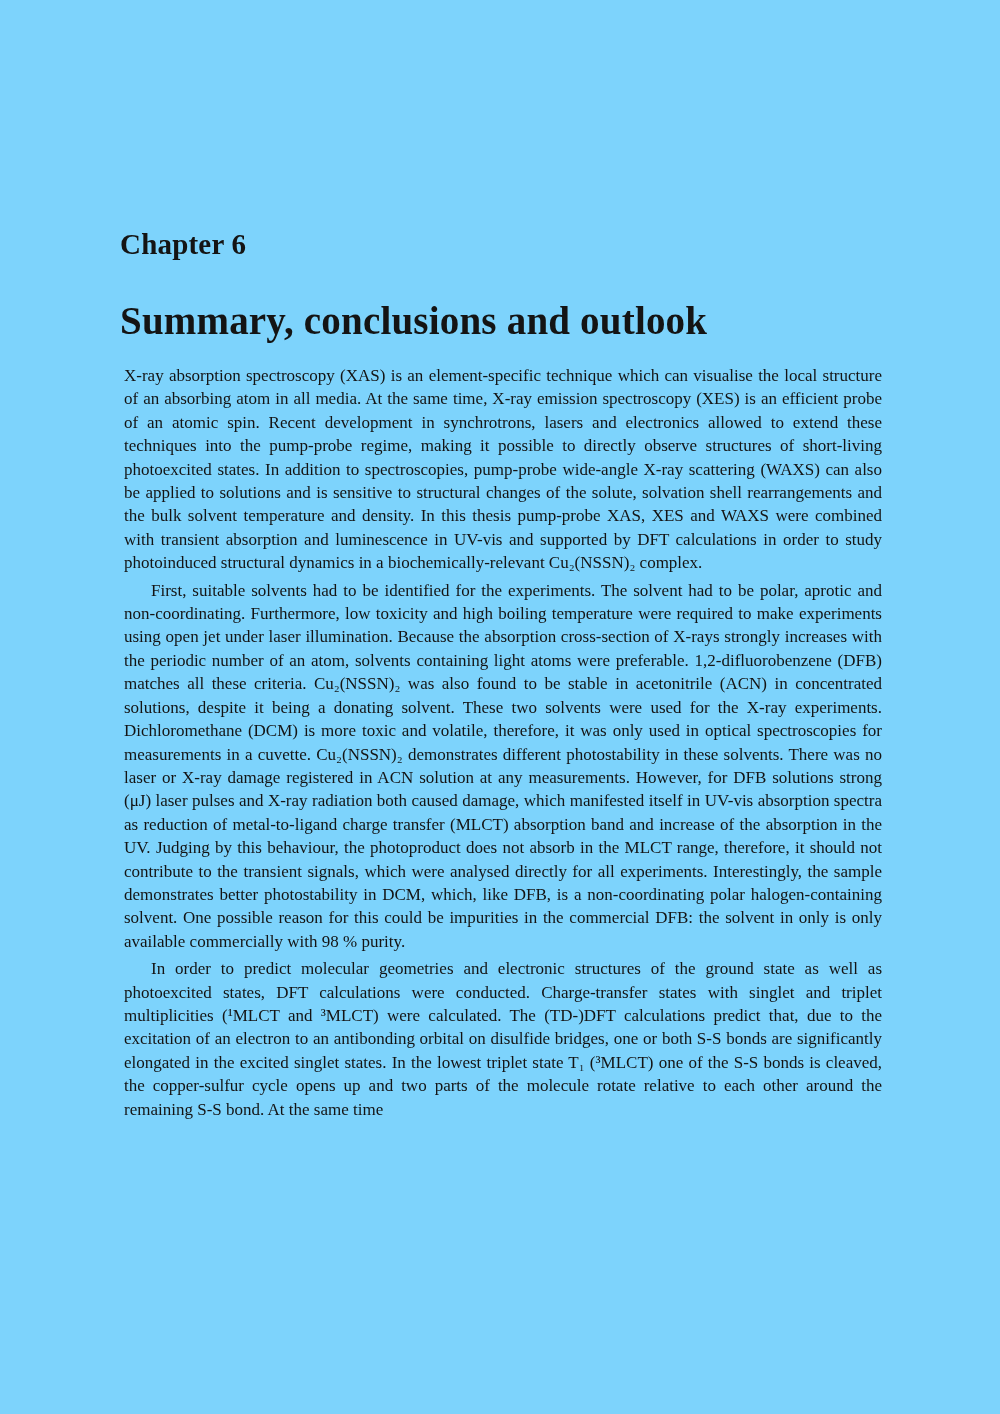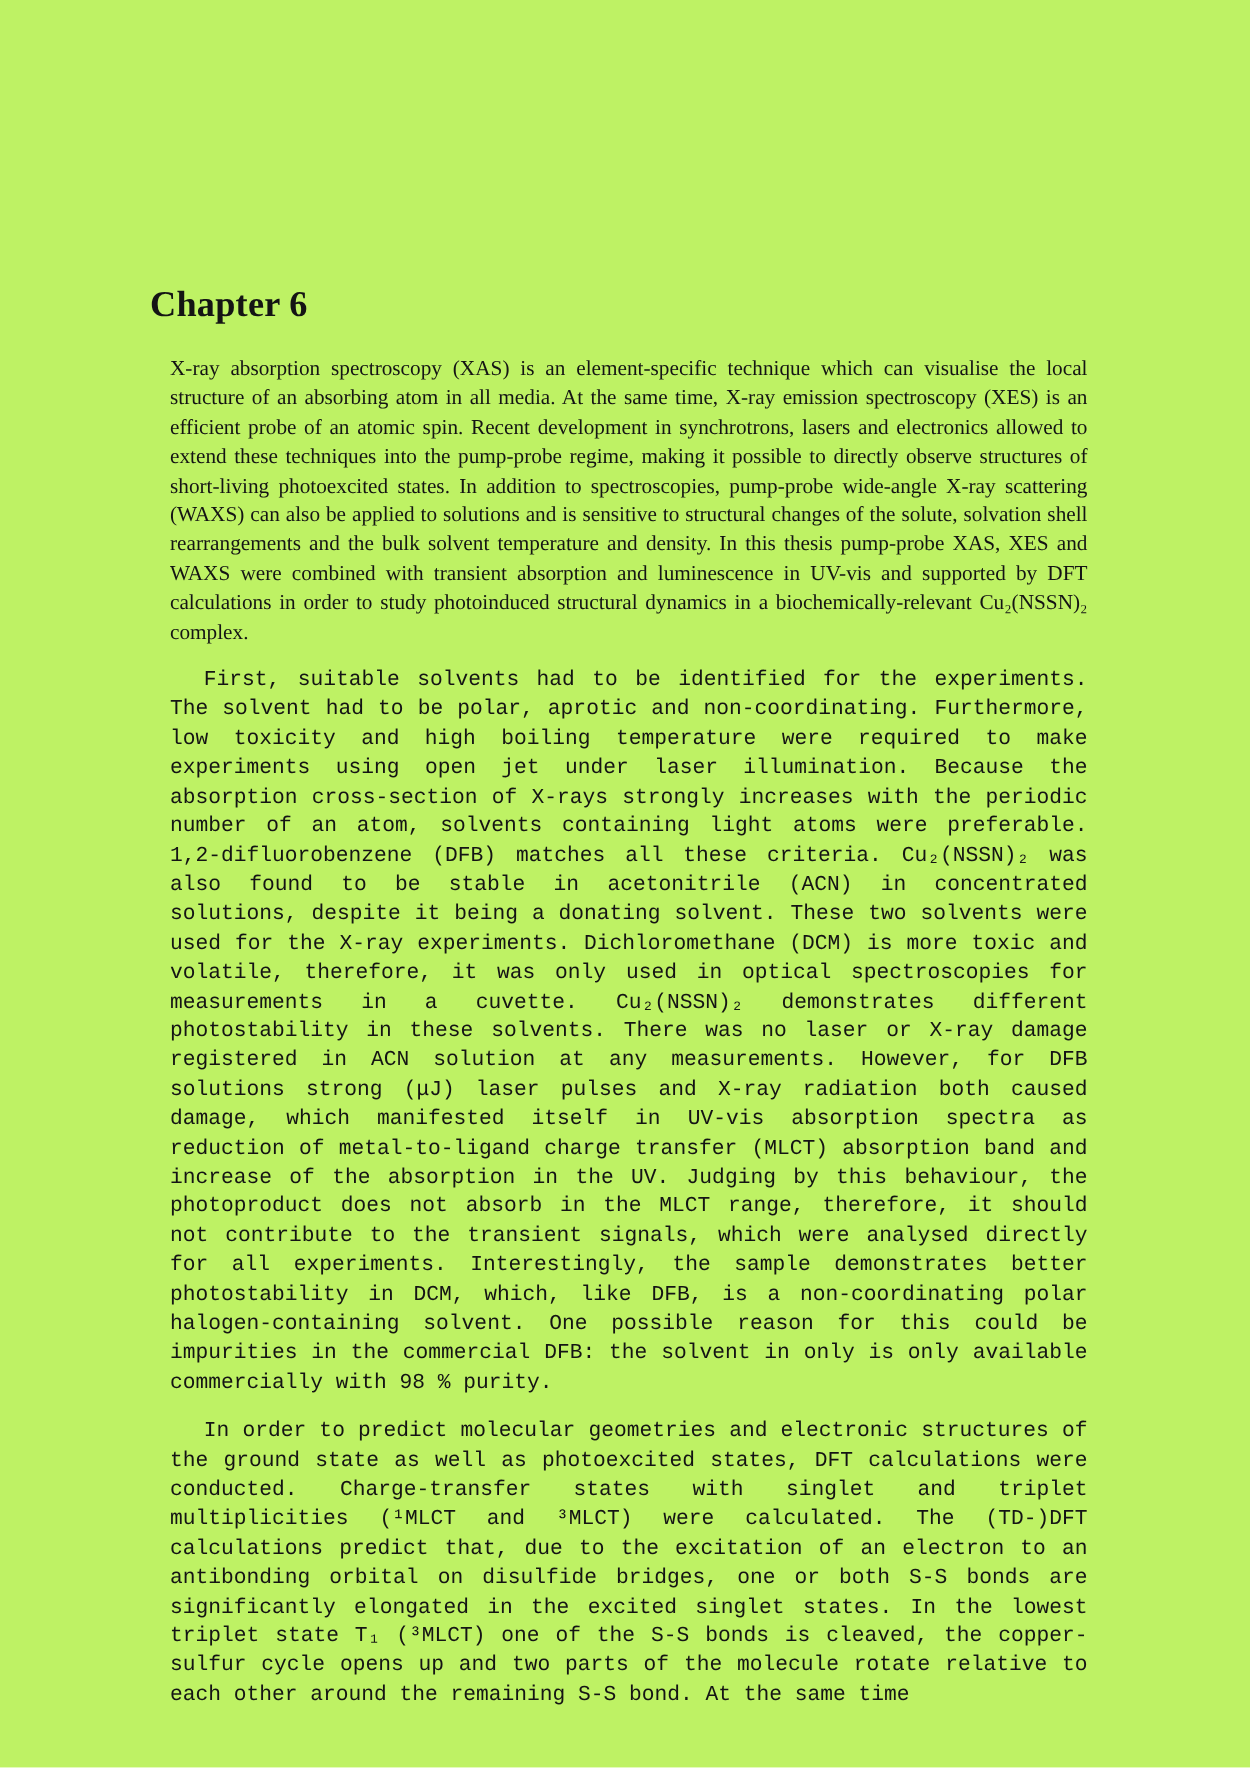--- a/index.html
+++ b/index.html
@@ -10,21 +10,21 @@
   body {
     width: 1000px;
     height: 1414px;
     font-family: "Liberation Serif", "DejaVu Serif", serif;
     color: #141414;
   }
   .page {
     position: relative;
     width: 1000px;
     height: 1414px;
-    background: #bef264;
+    background: #7dd3fc;
     overflow: hidden;
   }
   .content {
     position: absolute;
     left: 120px;
     top: 0;
     width: 766px;
   }
   .chapter-label {
     margin: 230px 0 0 0;
@@ -44,52 +44,52 @@
     margin: 80px 0 0 0;
     font-size: 21.5px;
     font-weight: bold;
     line-height: 1;
   }
   .section-number {
     display: inline-block;
     margin-right: 28px;
   }
   .body-par {
-    margin: 16px;
+    margin: 4px;
     font-size: 17px;
     line-height: 23.4px;
     text-align: justify;
     hyphens: auto;
     -webkit-hyphens: auto;
   }
   .body-par.first {
     margin-top: 24px;
   }
   .body-par.indent {
     text-indent: 27px;
-    font-family: Liberation Mono, monospace;
   }
   .page-number {
     position: absolute;
     top: 1295px;
     left: 120px;
     width: 766px;
     text-align: center;
     font-size: 16.5px;
     line-height: 1;
   }
 </style>
 </head>
 <body>
 
 <div class="page">
   <div class="content">
 
     <h2 class="chapter-label">Chapter 6</h2>
 
+    <h1 class="chapter-title">Summary, conclusions and outlook</h1>
 
 
     <p class="body-par first">X-ray absorption spectroscopy (XAS) is an element-specific technique which can visualise the local structure of an absorbing atom in all media. At the same time, X-ray emission spectroscopy (XES) is an efficient probe of an atomic spin. Recent development in synchrotrons, lasers and electronics allowed to extend these techniques into the pump-probe regime, making it possible to directly observe structures of short-living photoexcited states. In addition to spectroscopies, pump-probe wide-angle X-ray scattering (WAXS) can also be applied to solutions and is sensitive to structural changes of the solute, solvation shell rearrangements and the bulk solvent temperature and density. In this thesis pump-probe XAS, XES and WAXS were combined with transient absorption and luminescence in UV-vis and supported by DFT calculations in order to study photoinduced structural dynamics in a biochemically-relevant Cu₂(NSSN)₂ complex.</p>
 
     <p class="body-par indent">First, suitable solvents had to be identified for the experiments. The solvent had to be polar, aprotic and non-coordinating. Furthermore, low toxicity and high boiling temperature were required to make experiments using open jet under laser illumination. Because the absorption cross-section of X-rays strongly increases with the periodic number of an atom, solvents containing light atoms were preferable. 1,2-difluorobenzene (DFB) matches all these criteria. Cu₂(NSSN)₂ was also found to be stable in acetonitrile (ACN) in concentrated solutions, despite it being a donating solvent. These two solvents were used for the X-ray experiments. Dichloromethane (DCM) is more toxic and volatile, therefore, it was only used in optical spectroscopies for measurements in a cuvette. Cu₂(NSSN)₂ demonstrates different photostability in these solvents. There was no laser or X-ray damage registered in ACN solution at any measurements. However, for DFB solutions strong (μJ) laser pulses and X-ray radiation both caused damage, which manifested itself in UV-vis absorption spectra as reduction of metal-to-ligand charge transfer (MLCT) absorption band and increase of the absorption in the UV. Judging by this behaviour, the photoproduct does not absorb in the MLCT range, therefore, it should not contribute to the transient signals, which were analysed directly for all experiments. Interestingly, the sample demonstrates better photostability in DCM, which, like DFB, is a non-coordinating polar halogen-containing solvent. One possible reason for this could be impurities in the commercial DFB: the solvent in only is only available commercially with 98 % purity.</p>
 
     <p class="body-par indent">In order to predict molecular geometries and electronic structures of the ground state as well as photoexcited states, DFT calculations were conducted. Charge-transfer states with singlet and triplet multiplicities (¹MLCT and ³MLCT) were calculated. The (TD-)DFT calculations predict that, due to the excitation of an electron to an antibonding orbital on disulfide bridges, one or both S-S bonds are significantly elongated in the excited singlet states. In the lowest triplet state T₁ (³MLCT) one of the S-S bonds is cleaved, the copper-sulfur cycle opens up and two parts of the molecule rotate relative to each other around the remaining S-S bond. At the same time</p>
 
   </div>
 

